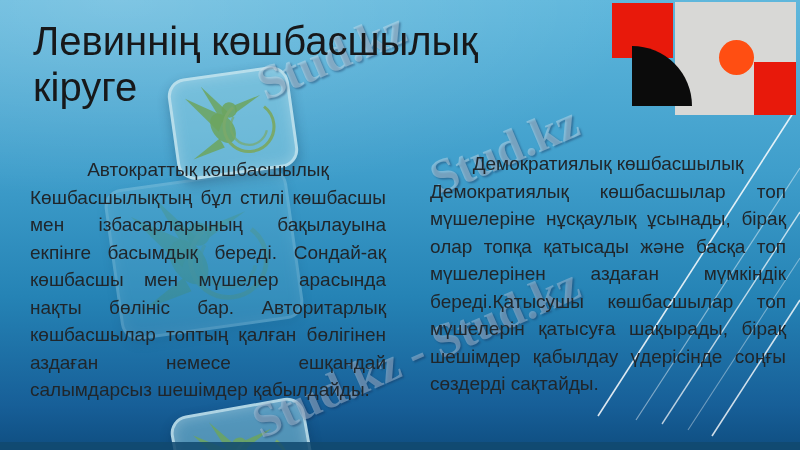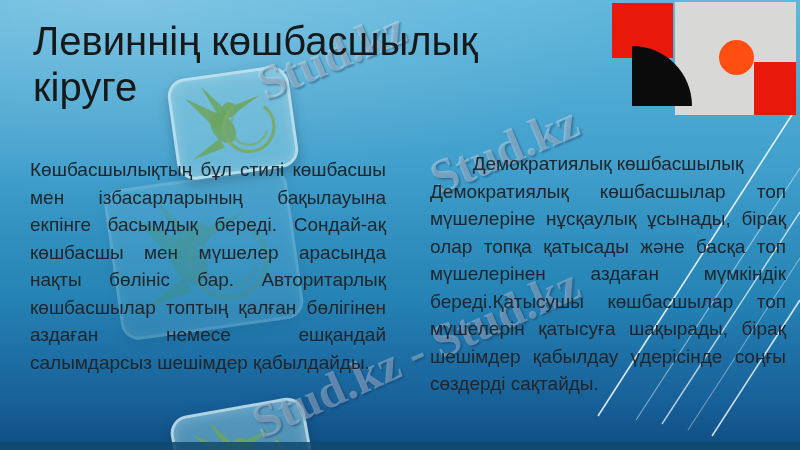--- a/index.html
+++ b/index.html
@@ -137,20 +137,21 @@
     </svg>
   </div>
 
   <div class="wm wm1">Stud.kz</div>
   <div class="wm wm2">Stud.kz</div>
   <div class="wm wm3">Stud.kz - Stud.kz</div>
 
   <div class="title">Левиннің көшбасшылық кіруге</div>
 
   <div class="col col-left">
+    <div class="heading">Автократтық көшбасшылық</div>
     <div class="body">Көшбасшылықтың бұл стилі көшбасшы мен ізбасарларының бақылауына екпінге басымдық береді. Сондай-ақ көшбасшы мен мүшелер арасында нақты бөлініс бар. Авторитарлық көшбасшылар топтың қалған бөлігінен аздаған немесе ешқандай салымдарсыз шешімдер қабылдайды.</div>
   </div>
 
   <div class="col col-right">
     <div class="heading">Демократиялық көшбасшылық</div>
     <div class="body">Демократиялық көшбасшылар топ мүшелеріне нұсқаулық ұсынады, бірақ олар топқа қатысады және басқа топ мүшелерінен аздаған мүмкіндік береді.Қатысушы көшбасшылар топ мүшелерін қатысуға шақырады, бірақ шешімдер қабылдау үдерісінде соңғы сөздерді сақтайды.</div>
   </div>
 
   <div class="bottom-band"></div>
 </div>

